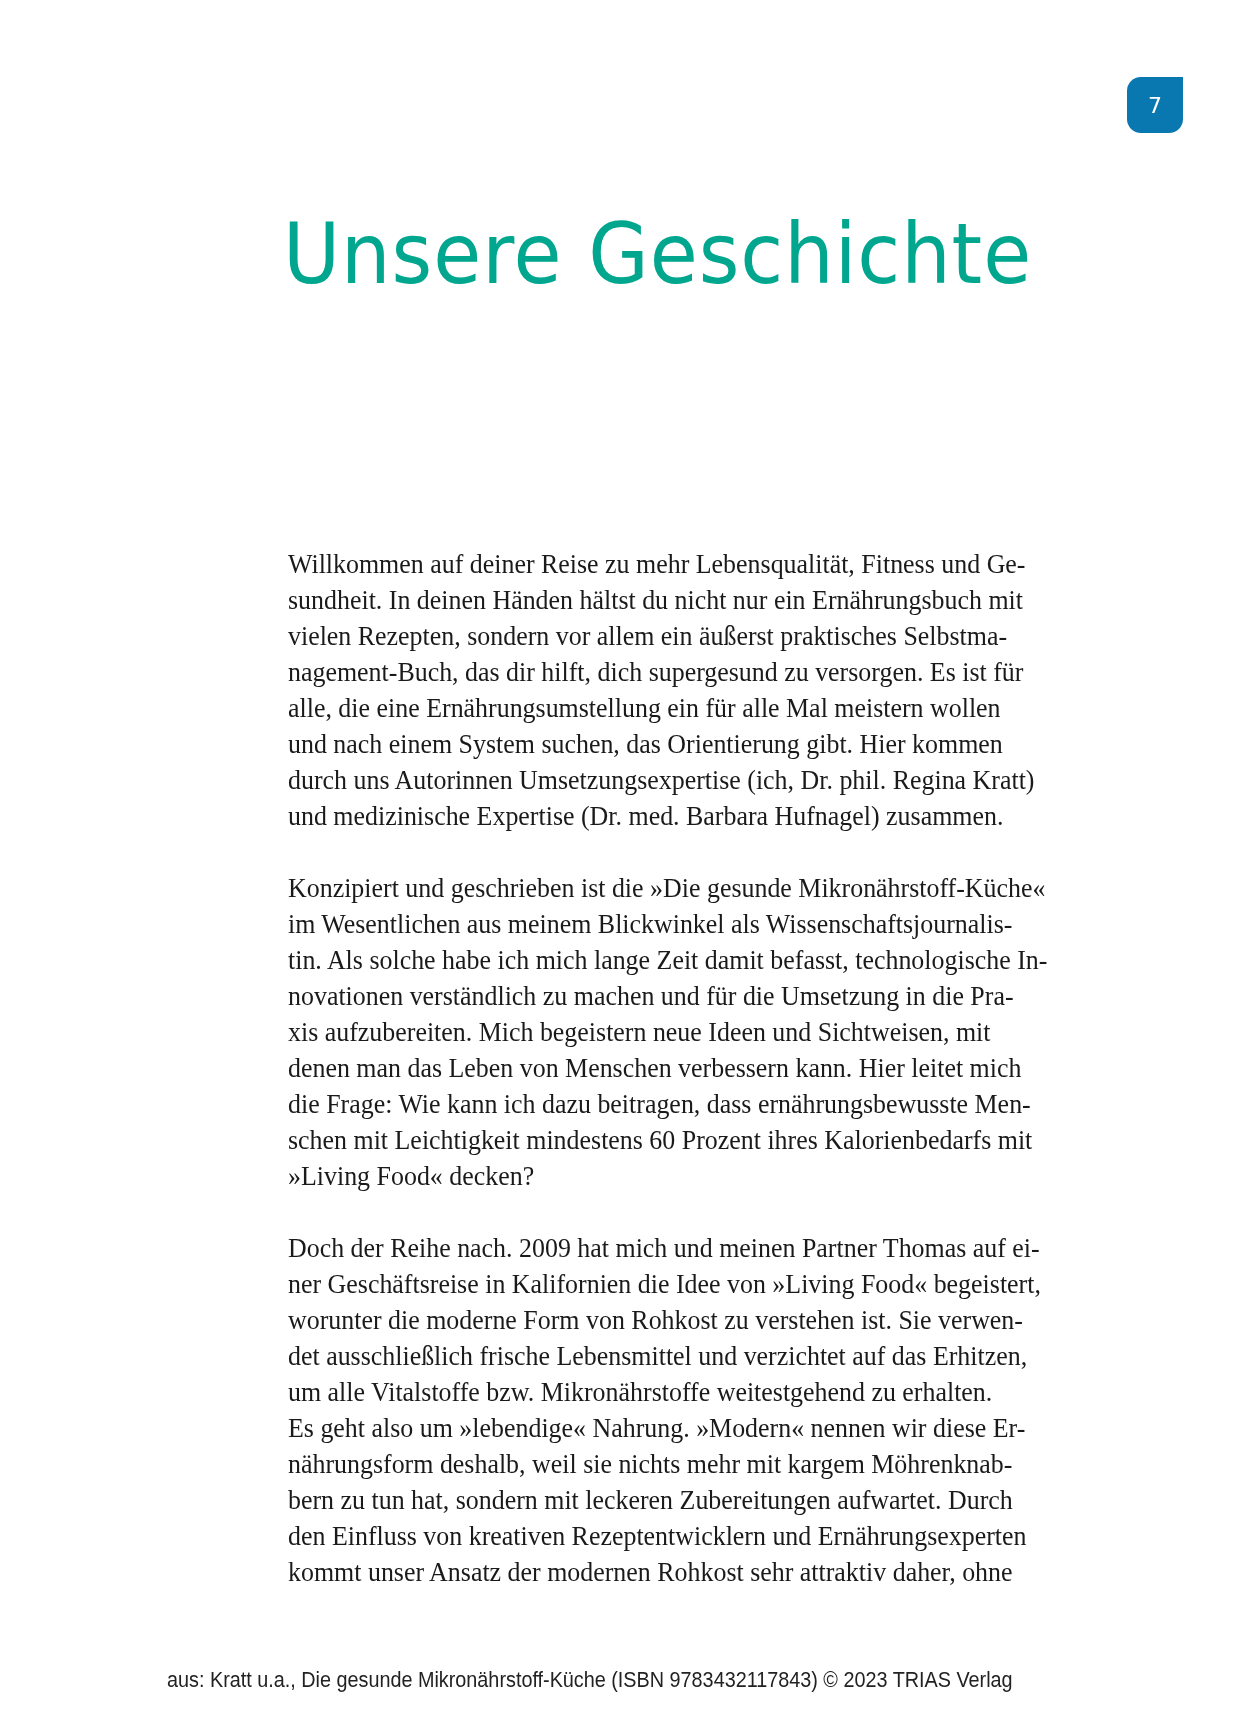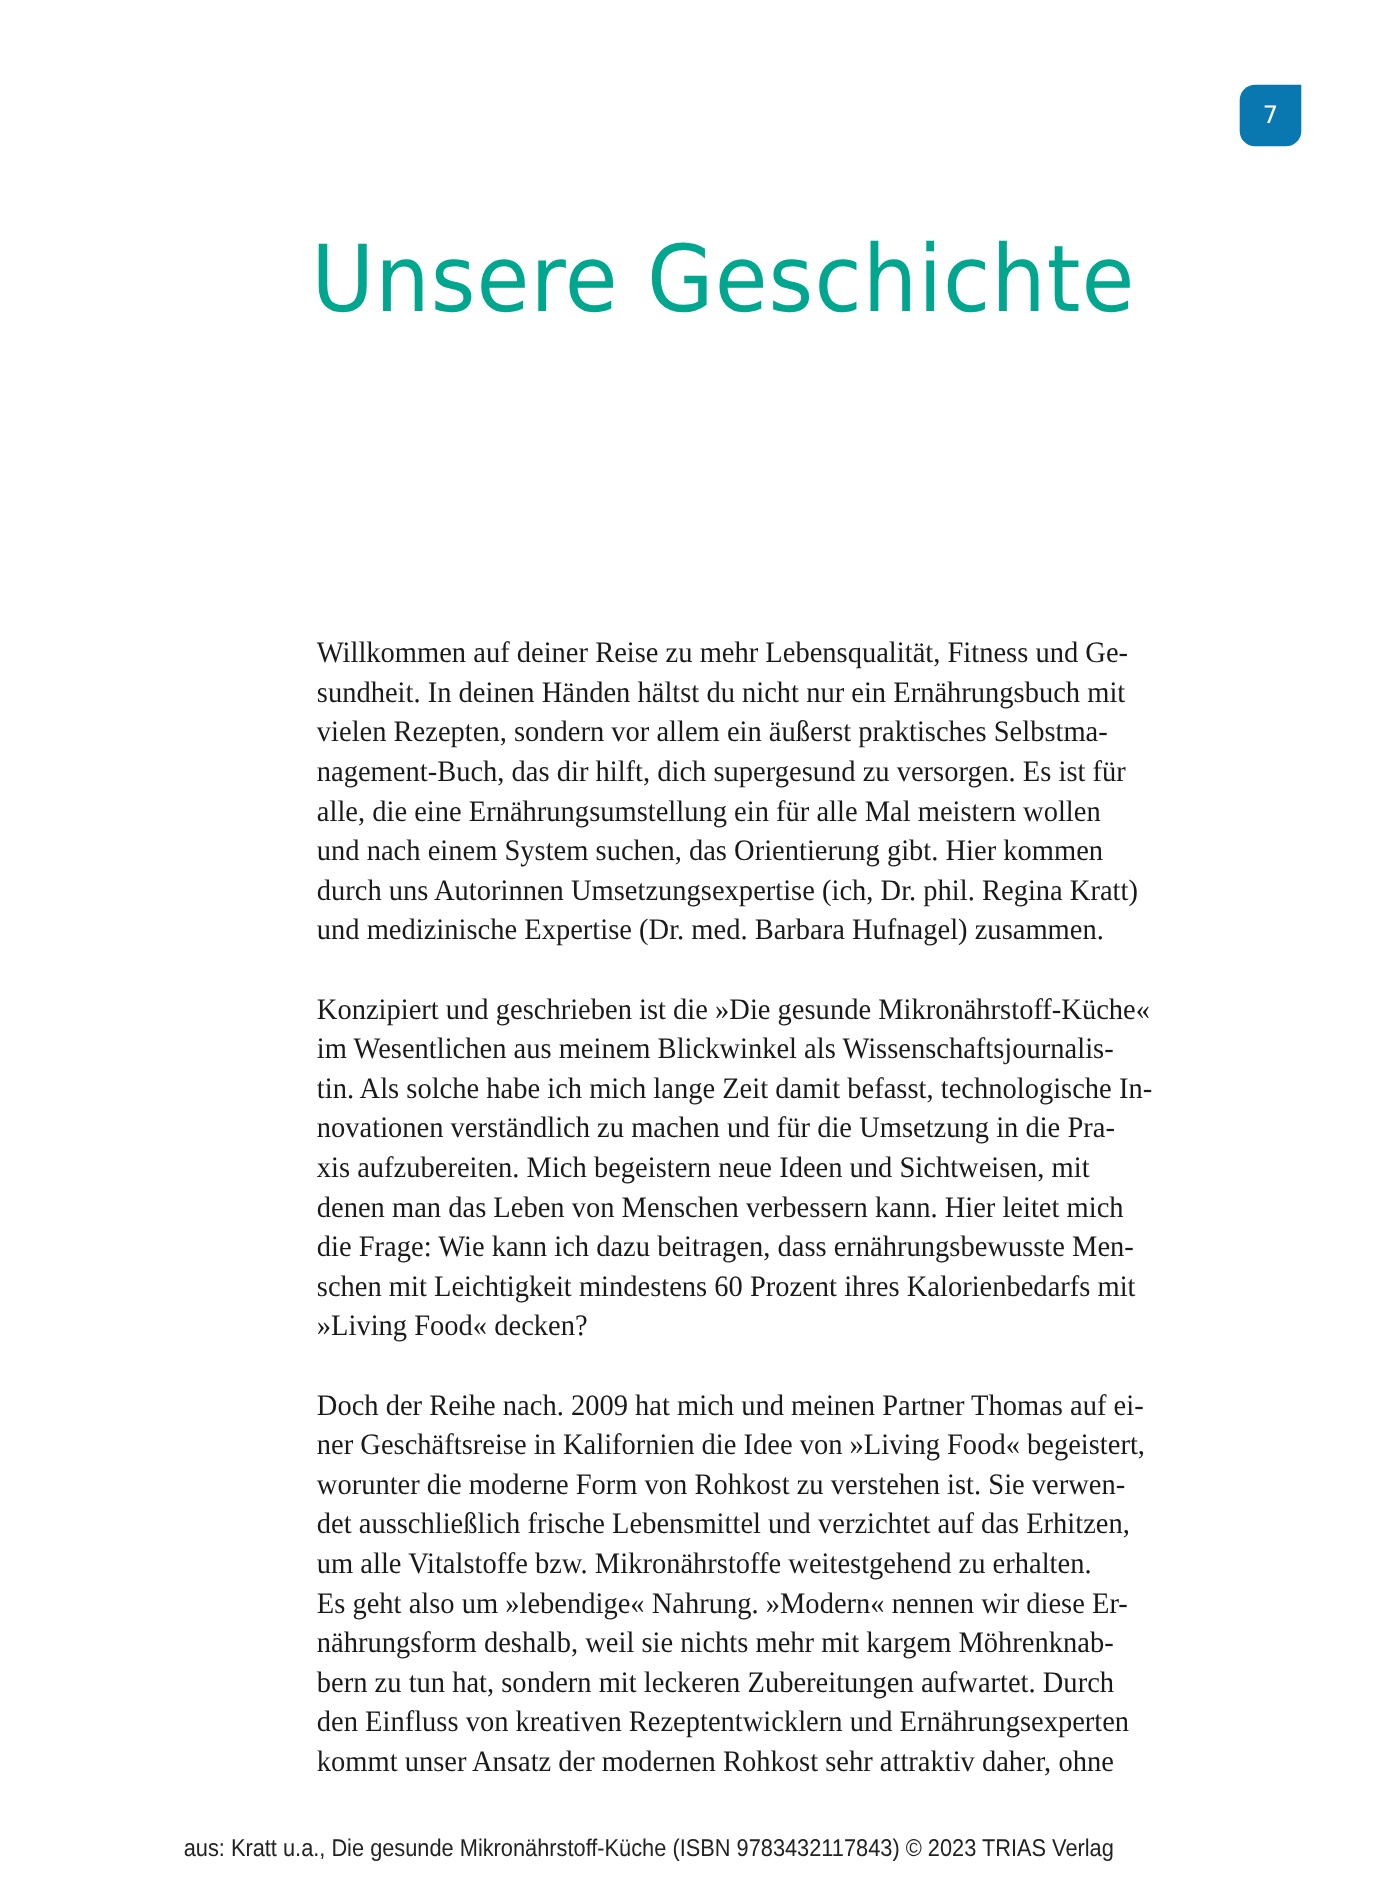--- a/index.html
+++ b/index.html
@@ -38,21 +38,21 @@
       color: #00a78e;
       font-size: 84px;
       letter-spacing: 1px;
       transform: scaleX(0.93);
       transform-origin: left top;
       white-space: nowrap;
     }
     .body-text {
       position: absolute;
       left: 288px;
-      top: 575px;
+      top: 546px;
       width: 860px;
       font-family: "Liberation Serif", serif;
       font-size: 27px;
       line-height: 36px;
       color: #1a1a1a;
     }
     .para {
       margin: 0 0 36px 0;
     }
     .line {

